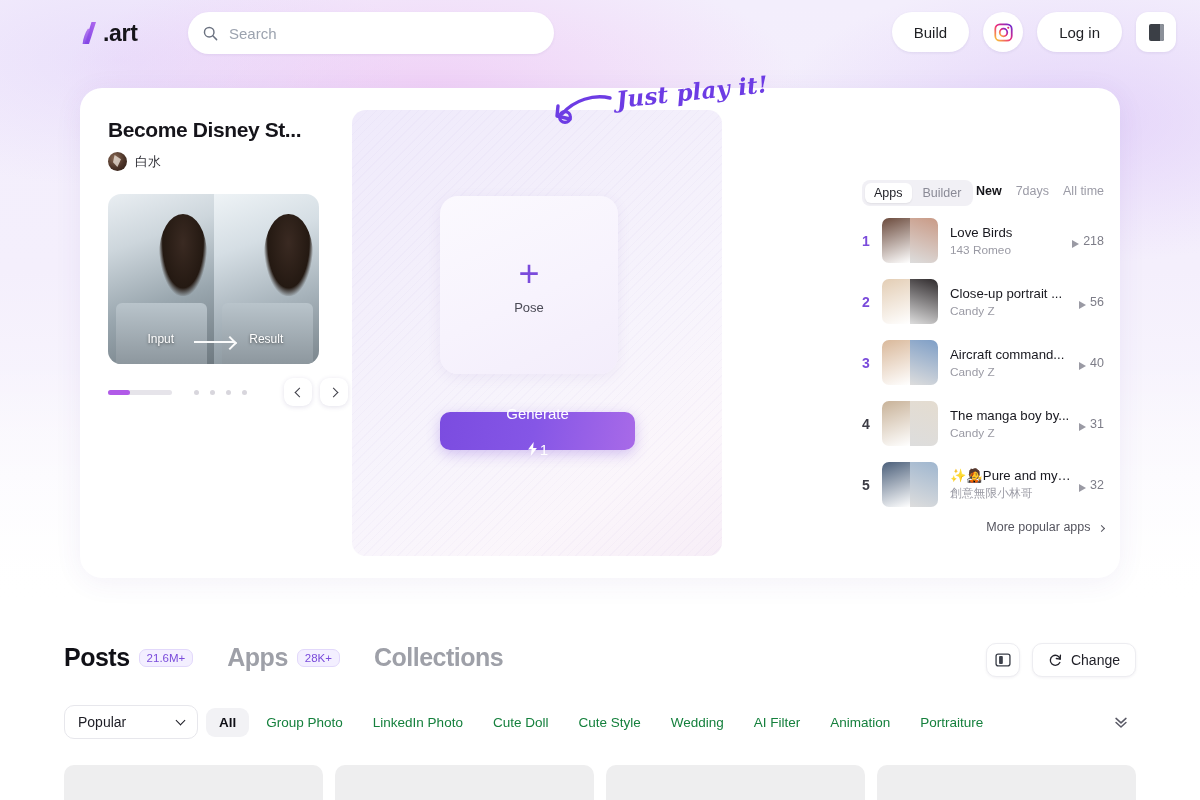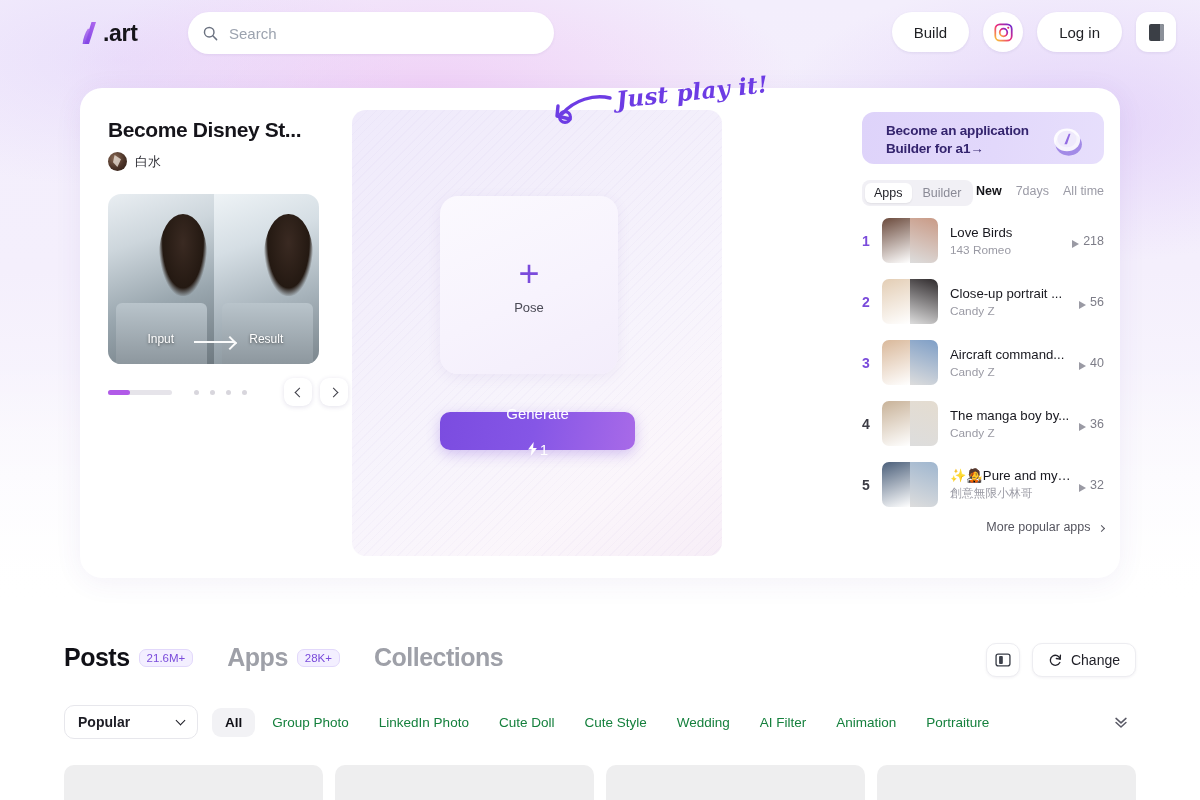--- a/index.html
+++ b/index.html
@@ -242,21 +242,21 @@
     height: 34px; padding: 0 15px; border-radius: 10px; background: #fff; border: 1px solid #ededf1;
     display: flex; align-items: center; gap: 8px; cursor: pointer;
     font-size: 14px; color: #1e1e26; font-weight: 500; font-family: "Liberation Sans", sans-serif;
     box-shadow: 0 1px 3px rgba(30,20,60,0.06);
   }
 
   .filters { position: absolute; left: 64px; top: 105px; width: 1072px; display: flex; align-items: center; }
   .sortsel {
     width: 134px; height: 34px; border-radius: 10px; border: 1px solid #e7e7ec; background: #fff;
     display: flex; align-items: center; justify-content: space-between; padding: 0 13px; cursor: pointer;
-    font-size: 14px; color: #1d1d25; font-weight: 700; margin-right: 14px; flex: none;
+    font-size: 14px; color: #1d1d25; font-weight: 400; margin-right: 8px; flex: none;
   }
   .chips { display: flex; align-items: center; gap: 4px; flex: 1; }
   .chip {
     border: none; background: transparent; cursor: pointer; border-radius: 9px;
     padding: 7px 13px; font-size: 13.5px; color: #15803d; white-space: nowrap;
     font-family: "Liberation Sans", sans-serif;
   }
   .chip.on { background: #f2f2f5; color: #101016; font-weight: 600; }
   .expand { width: 30px; height: 30px; display: flex; align-items: center; justify-content: center; cursor: pointer; flex: none; color: #5a5a66; }
 
@@ -372,32 +372,20 @@
           <svg width="11" height="14" viewBox="0 0 10 14">
             <path d="M6.2 0 L0.6 7.6 L4.1 7.6 L3.3 14 L9.4 5.9 L5.6 5.9 Z" fill="#ffffff"></path>
           </svg>
           <span>1</span>
         </span>
       </button>
     </div>
 
     <div class="right-panel">
 
-      <div class="promo">
-        <div class="promo-txt">
-          <span>Become an application</span><br>
-          <span>Builder for a1→</span>
-        </div>
-        <svg class="coin" viewBox="0 0 48 48">
-          <ellipse cx="26" cy="30" rx="15" ry="13" fill="#6b47d6" opacity=".55"></ellipse>
-          <ellipse cx="24" cy="25" rx="15" ry="13" fill="#ffffff" opacity=".9"></ellipse>
-          <ellipse cx="24" cy="24" rx="11" ry="9.5" fill="#efeafc"></ellipse>
-          <path d="M26 18 L21 30 L24 30 L28 18 Z" fill="#7a4bdb" opacity=".8"></path>
-        </svg>
-      </div>
 
       <div class="seg-row">
         <div class="seg">
           <button class="on">Apps</button>
           <button>Builder</button>
         </div>
         <div class="rng">
           <button class="on">New</button>
           <button>7days</button>
           <button>All time</button>
@@ -455,21 +443,21 @@
             <div class="thumb">
               <i style="background:linear-gradient(160deg,#c8b298,#ffffff22)"></i>
               <i style="background:linear-gradient(200deg,#e4dcd0,#00000022)"></i>
             </div>
             <div class="rank-meta">
               <div class="rank-title">The manga boy by...</div>
               <div class="rank-sub">Candy Z</div>
             </div>
             <div class="plays">
               <span class="play-tri"></span>
-              <span>36</span>
+              <span>31</span>
             </div>
           </div>
           <div class="rank-item">
             <div class="rank-no dim">5</div>
             <div class="thumb">
               <i style="background:linear-gradient(160deg,#4b5f7a,#ffffff22)"></i>
               <i style="background:linear-gradient(200deg,#9fb6cf,#00000022)"></i>
             </div>
             <div class="rank-meta">
               <div class="rank-title">✨🧑‍🎤Pure and mys...</div>

